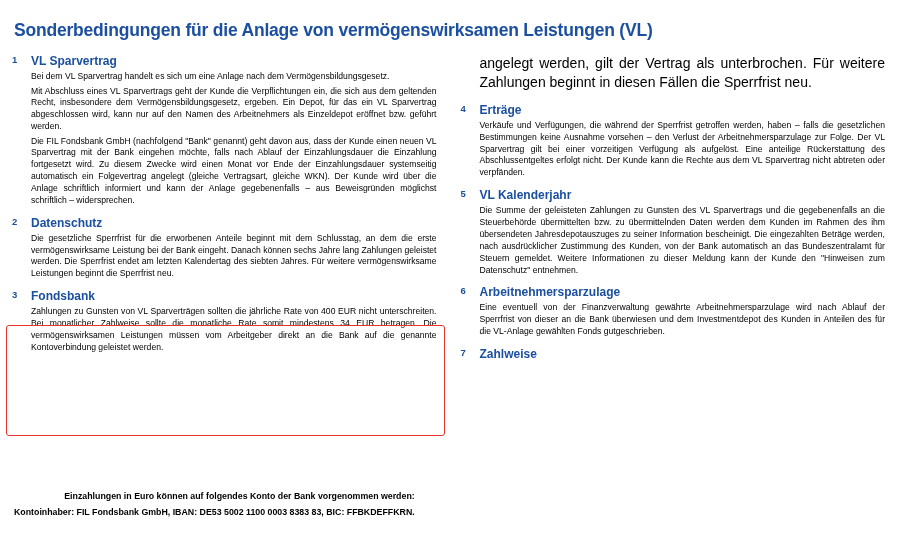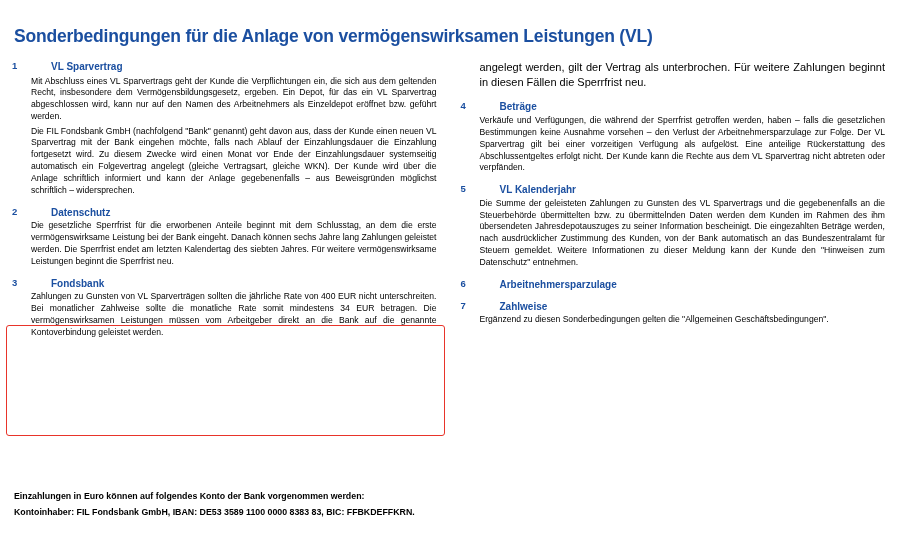--- a/index.html
+++ b/index.html
@@ -20,21 +20,21 @@
     width: 897px;
     height: 535px;
     box-sizing: border-box;
     padding: 10px 12px 0 12px;
   }
   .doc-title {
     color: #1b4fa0;
     font-size: 17.5px;
     font-weight: bold;
     letter-spacing: -0.2px;
-    margin: 16px 0 0 2px;
+    margin: 10px 0 0 2px;
     line-height: 1.15;
   }
   .columns {
     display: flex;
     gap: 24px;
     margin-top: 14px;
   }
   .col {
     width: 430px;
     position: relative;
@@ -55,39 +55,38 @@
     font-weight: bold;
     font-size: 9.5px;
     width: 19px;
     flex: 0 0 19px;
     line-height: 1.35;
     padding-top: 0px;
   }
   .sec-title {
     color: #1b4fa0;
     font-weight: bold;
-    font-size: 10px;
+    font-size: 12px;
     line-height: 1.3;
-    margin-left: 20px;
   }
   .sec-body {
     padding-left: 19px;
   }
   .para {
     font-size: 8.6px;
     line-height: 1.38;
     text-align: justify;
     margin: 2.5px 0 0 0;
     hyphens: manual;
   }
   .para.first {
     margin-top: 1.5px;
   }
   .cont-para {
-    font-size: 11px;
+    font-size: 14px;
     line-height: 1.38;
     text-align: justify;
     margin: 0 0 0 19px;
   }
   .highlight-box {
     position: absolute;
     border: 1.6px solid #e8342a;
     border-radius: 3px;
     pointer-events: none;
   }
@@ -100,39 +99,41 @@
   .footer {
     position: absolute;
     left: 14px;
     bottom: 14px;
     font-size: 8.8px;
     font-weight: bold;
     line-height: 1.9;
   }
   .footer div {
     white-space: nowrap;
+    text-align: right;
   }
 </style>
 </head>
 <body>
 
 <div class="page">
 
   <h1 class="doc-title">Sonderbedingungen für die Anlage von vermögenswirksamen Leistungen (VL)</h1>
 
   <div class="columns">
 
     <div class="col left">
 
       <div class="section">
         <div class="sec-head">
           <span class="sec-num">1</span>
           <span class="sec-title">VL Sparvertrag</span>
         </div>
         <div class="sec-body">
+          <p class="para first">Bei dem VL Sparvertrag handelt es sich um eine Anlage nach dem Vermögensbildungsgesetz.</p>
           <p class="para">Mit Abschluss eines VL Sparvertrags geht der Kunde die Verpflichtungen ein, die sich aus dem geltenden Recht, insbesondere dem Vermögensbildungsgesetz, ergeben. Ein Depot, für das ein VL Sparvertrag abgeschlossen wird, kann nur auf den Namen des Arbeitnehmers als Einzeldepot eröffnet bzw. geführt werden.</p>
           <p class="para">Die FIL Fondsbank GmbH (nachfolgend "Bank" genannt) geht davon aus, dass der Kunde einen neuen VL Sparvertrag mit der Bank eingehen möchte, falls nach Ablauf der Einzahlungsdauer die Einzahlung fortgesetzt wird. Zu diesem Zwecke wird einen Monat vor Ende der Einzahlungsdauer systemseitig automatisch ein Folgevertrag angelegt (gleiche Vertragsart, gleiche WKN). Der Kunde wird über die Anlage schriftlich informiert und kann der Anlage gegebenenfalls – aus Beweisgründen möglichst schriftlich – widersprechen.</p>
         </div>
       </div>
 
       <div class="section">
         <div class="sec-head">
           <span class="sec-num">2</span>
           <span class="sec-title">Datenschutz</span>
         </div>
@@ -153,21 +154,21 @@
 
     </div>
 
     <div class="col right">
 
       <p class="cont-para">angelegt werden, gilt der Vertrag als unterbrochen. Für weitere Zahlungen beginnt in diesen Fällen die Sperrfrist neu.</p>
 
       <div class="section" style="margin-top:10px;">
         <div class="sec-head">
           <span class="sec-num">4</span>
-          <span class="sec-title">Beträge</span>
+          <span class="sec-title">Erträge</span>
         </div>
         <div class="sec-body">
           <p class="para first">Verkäufe und Verfügungen, die während der Sperrfrist getroffen werden, haben – falls die gesetzlichen Bestimmungen keine Ausnahme vorsehen – den Verlust der Arbeitnehmersparzulage zur Folge. Der VL Sparvertrag gilt bei einer vorzeitigen Verfügung als aufgelöst. Eine anteilige Rückerstattung des Abschlussentgeltes erfolgt nicht. Der Kunde kann die Rechte aus dem VL Sparvertrag nicht abtreten oder verpfänden.</p>
         </div>
       </div>
 
       <div class="section">
         <div class="sec-head">
           <span class="sec-num">5</span>
           <span class="sec-title">VL Kalenderjahr</span>
@@ -175,35 +176,35 @@
         <div class="sec-body">
           <p class="para first">Die Summe der geleisteten Zahlungen zu Gunsten des VL Sparvertrags und die gegebenenfalls an die Steuerbehörde übermittelten bzw. zu übermittelnden Daten werden dem Kunden im Rahmen des ihm übersendeten Jahresdepotauszuges zu seiner Information bescheinigt. Die eingezahlten Beträge werden, nach ausdrücklicher Zustimmung des Kunden, von der Bank automatisch an das Bundeszentralamt für Steuern gemeldet. Weitere Informationen zu dieser Meldung kann der Kunde den "Hinweisen zum Datenschutz" entnehmen.</p>
         </div>
       </div>
 
       <div class="section">
         <div class="sec-head">
           <span class="sec-num">6</span>
           <span class="sec-title">Arbeitnehmersparzulage</span>
         </div>
+        <div class="sec-body">
+          <p class="para first">Eine eventuell von der Finanzverwaltung gewährte Arbeitnehmersparzulage wird nach Ablauf der Sperrfrist von dieser an die Bank überwiesen und dem Investmentdepot des Kunden in Anteilen des für die VL-Anlage gewählten Fonds gutgeschrieben.</p>
+        </div>
       </div>
 
       <div class="section">
         <div class="sec-head">
           <span class="sec-num">7</span>
           <span class="sec-title">Zahlweise</span>
         </div>
-        <div class="sec-body">
-          <p class="para first">Ergänzend zu diesen Sonderbedingungen gelten die "Allgemeinen Geschäftsbedingungen".</p>
-        </div>
       </div>
 
     </div>
   </div>
 
   <div class="highlight-box" id="hl-zahlungen"></div>
 
   <div class="footer">
     <div>Einzahlungen in Euro können auf folgendes Konto der Bank vorgenommen werden:</div>
-    <div>Kontoinhaber: FIL Fondsbank GmbH, IBAN: DE53 3589 1100 0000 8383 83, BIC: FFBKDEFFKRN.</div>
+    <div>Kontoinhaber: FIL Fondsbank GmbH, IBAN: DE53 5002 1100 0003 8383 83, BIC: FFBKDEFFKRN.</div>
   </div>
 
 </div>
 
 </body></html>

